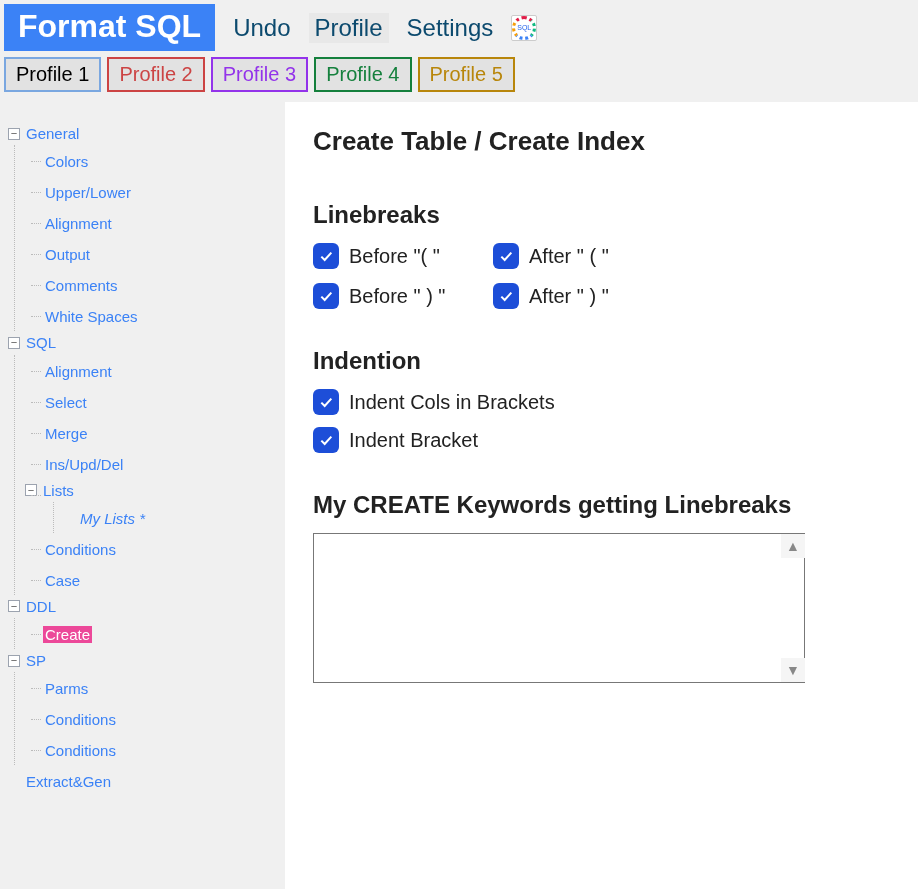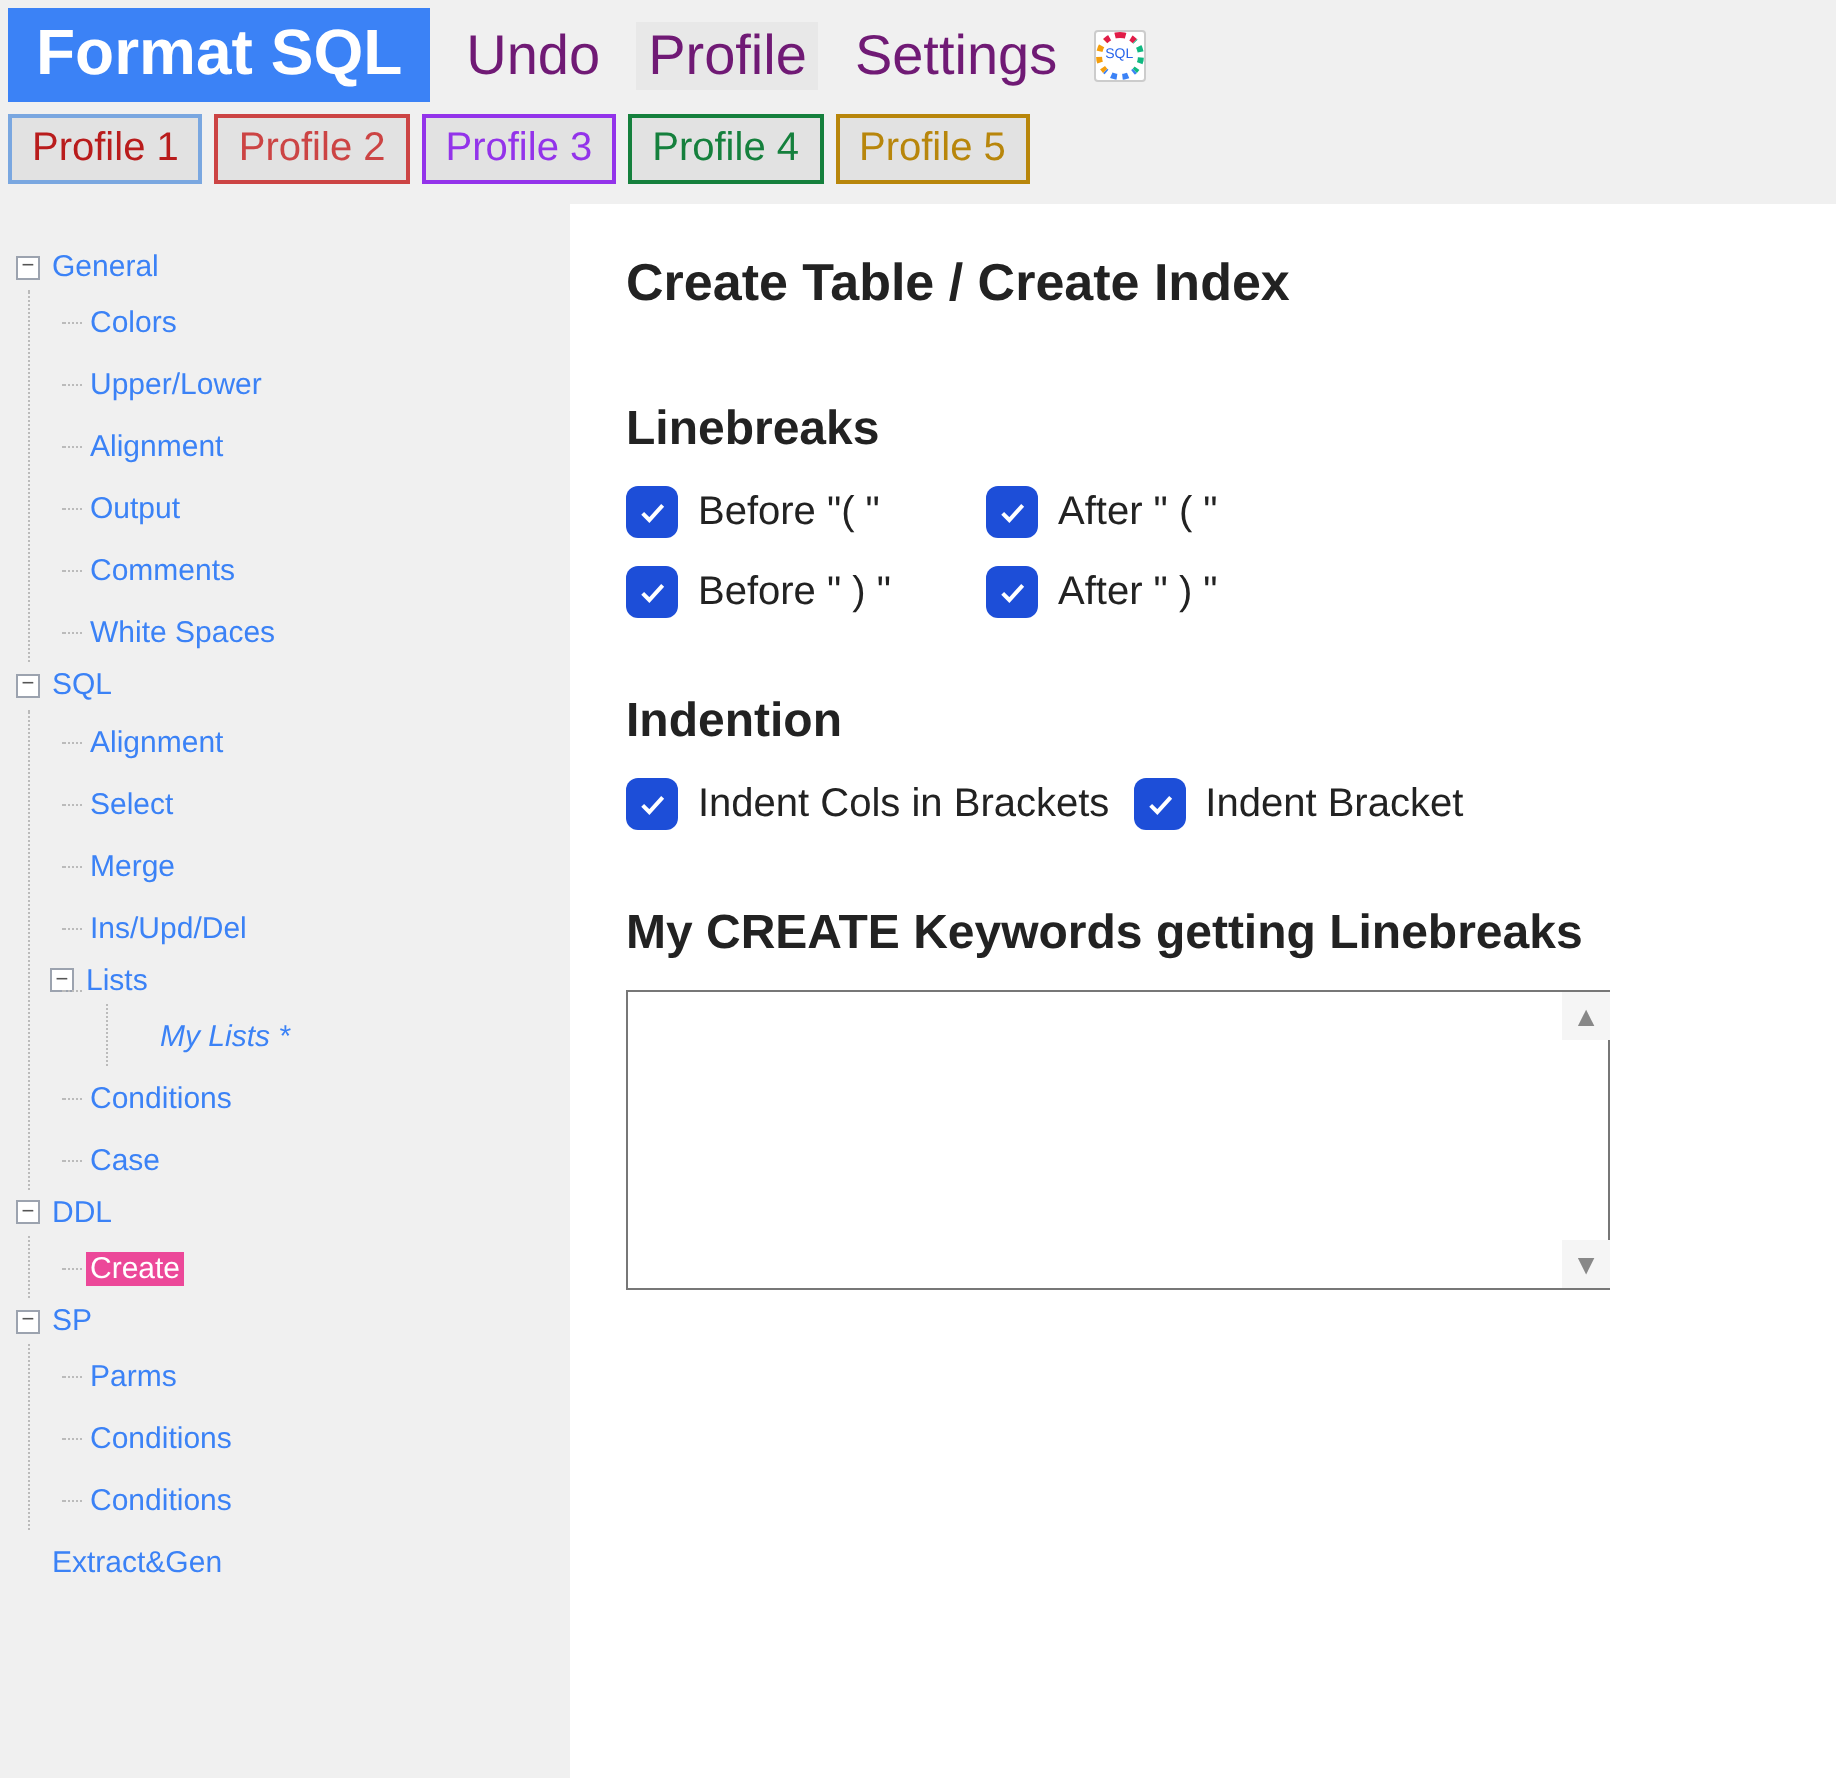--- a/index.html
+++ b/index.html
@@ -20,22 +20,22 @@
   }
   .btn-primary {
     background: #3b82f6;
     color: #fff;
     font-weight: bold;
     font-size: 32px;
     padding: 4px 14px 6px 14px;
     cursor: pointer;
   }
   .menu-link {
-    color: #701a75;
-    font-size: 28px;
+    color: #0c4a6e;
+    font-size: 24px;
     cursor: pointer;
     padding: 1px 6px;
   }
   .menu-link.hl {
     background: #e8e8e8;
   }
   .logo-icon {
     width: 26px; height: 26px;
     border: 1px solid #ccc;
     display: flex; align-items: center; justify-content: center;
@@ -164,21 +164,21 @@
     margin-bottom: 14px;
   }
   .check-grid-2 {
     display: grid;
     grid-template-columns: 180px 180px;
     row-gap: 14px;
     margin-bottom: 38px;
   }
   .check-grid-1 {
     display: flex;
-    flex-direction: row;
+    flex-direction: column;
     gap: 12px;
     margin-bottom: 38px;
   }
   .check-item {
     display: flex;
     align-items: center;
     gap: 10px;
   }
   .checkbox {
     width: 26px; height: 26px;
@@ -231,21 +231,21 @@
   <div class="btn-primary">Format SQL</div>
   <div class="menu-link">Undo</div>
   <div class="menu-link hl">Profile</div>
   <div class="menu-link">Settings</div>
   <div class="logo-icon">
       <span>SQL</span>
     </div>
 </div>
 
 <div class="profiles">
-  <div class="profile-tab" style="color: #b91c1c; border: 2px solid rgb(122, 167, 224); text-align: center;">Profile 1</div>
+  <div class="profile-tab" style="color: #000000; border: 2px solid rgb(122, 167, 224); text-align: center;">Profile 1</div>
   <div class="profile-tab" style="color: rgb(204, 68, 68); border: 2px solid rgb(204, 68, 68);">Profile 2</div>
   <div class="profile-tab" style="color: rgb(147, 51, 234); border: 2px solid rgb(147, 51, 234);">Profile 3</div>
   <div class="profile-tab" style="color: rgb(21, 128, 61); border: 2px solid rgb(21, 128, 61);">Profile 4</div>
   <div class="profile-tab" style="color: rgb(184, 134, 11); border: 2px solid rgb(184, 134, 11);">Profile 5</div>
 </div>
 
 <div class="main">
 
   <div class="sidebar">
     <div class="tree">

